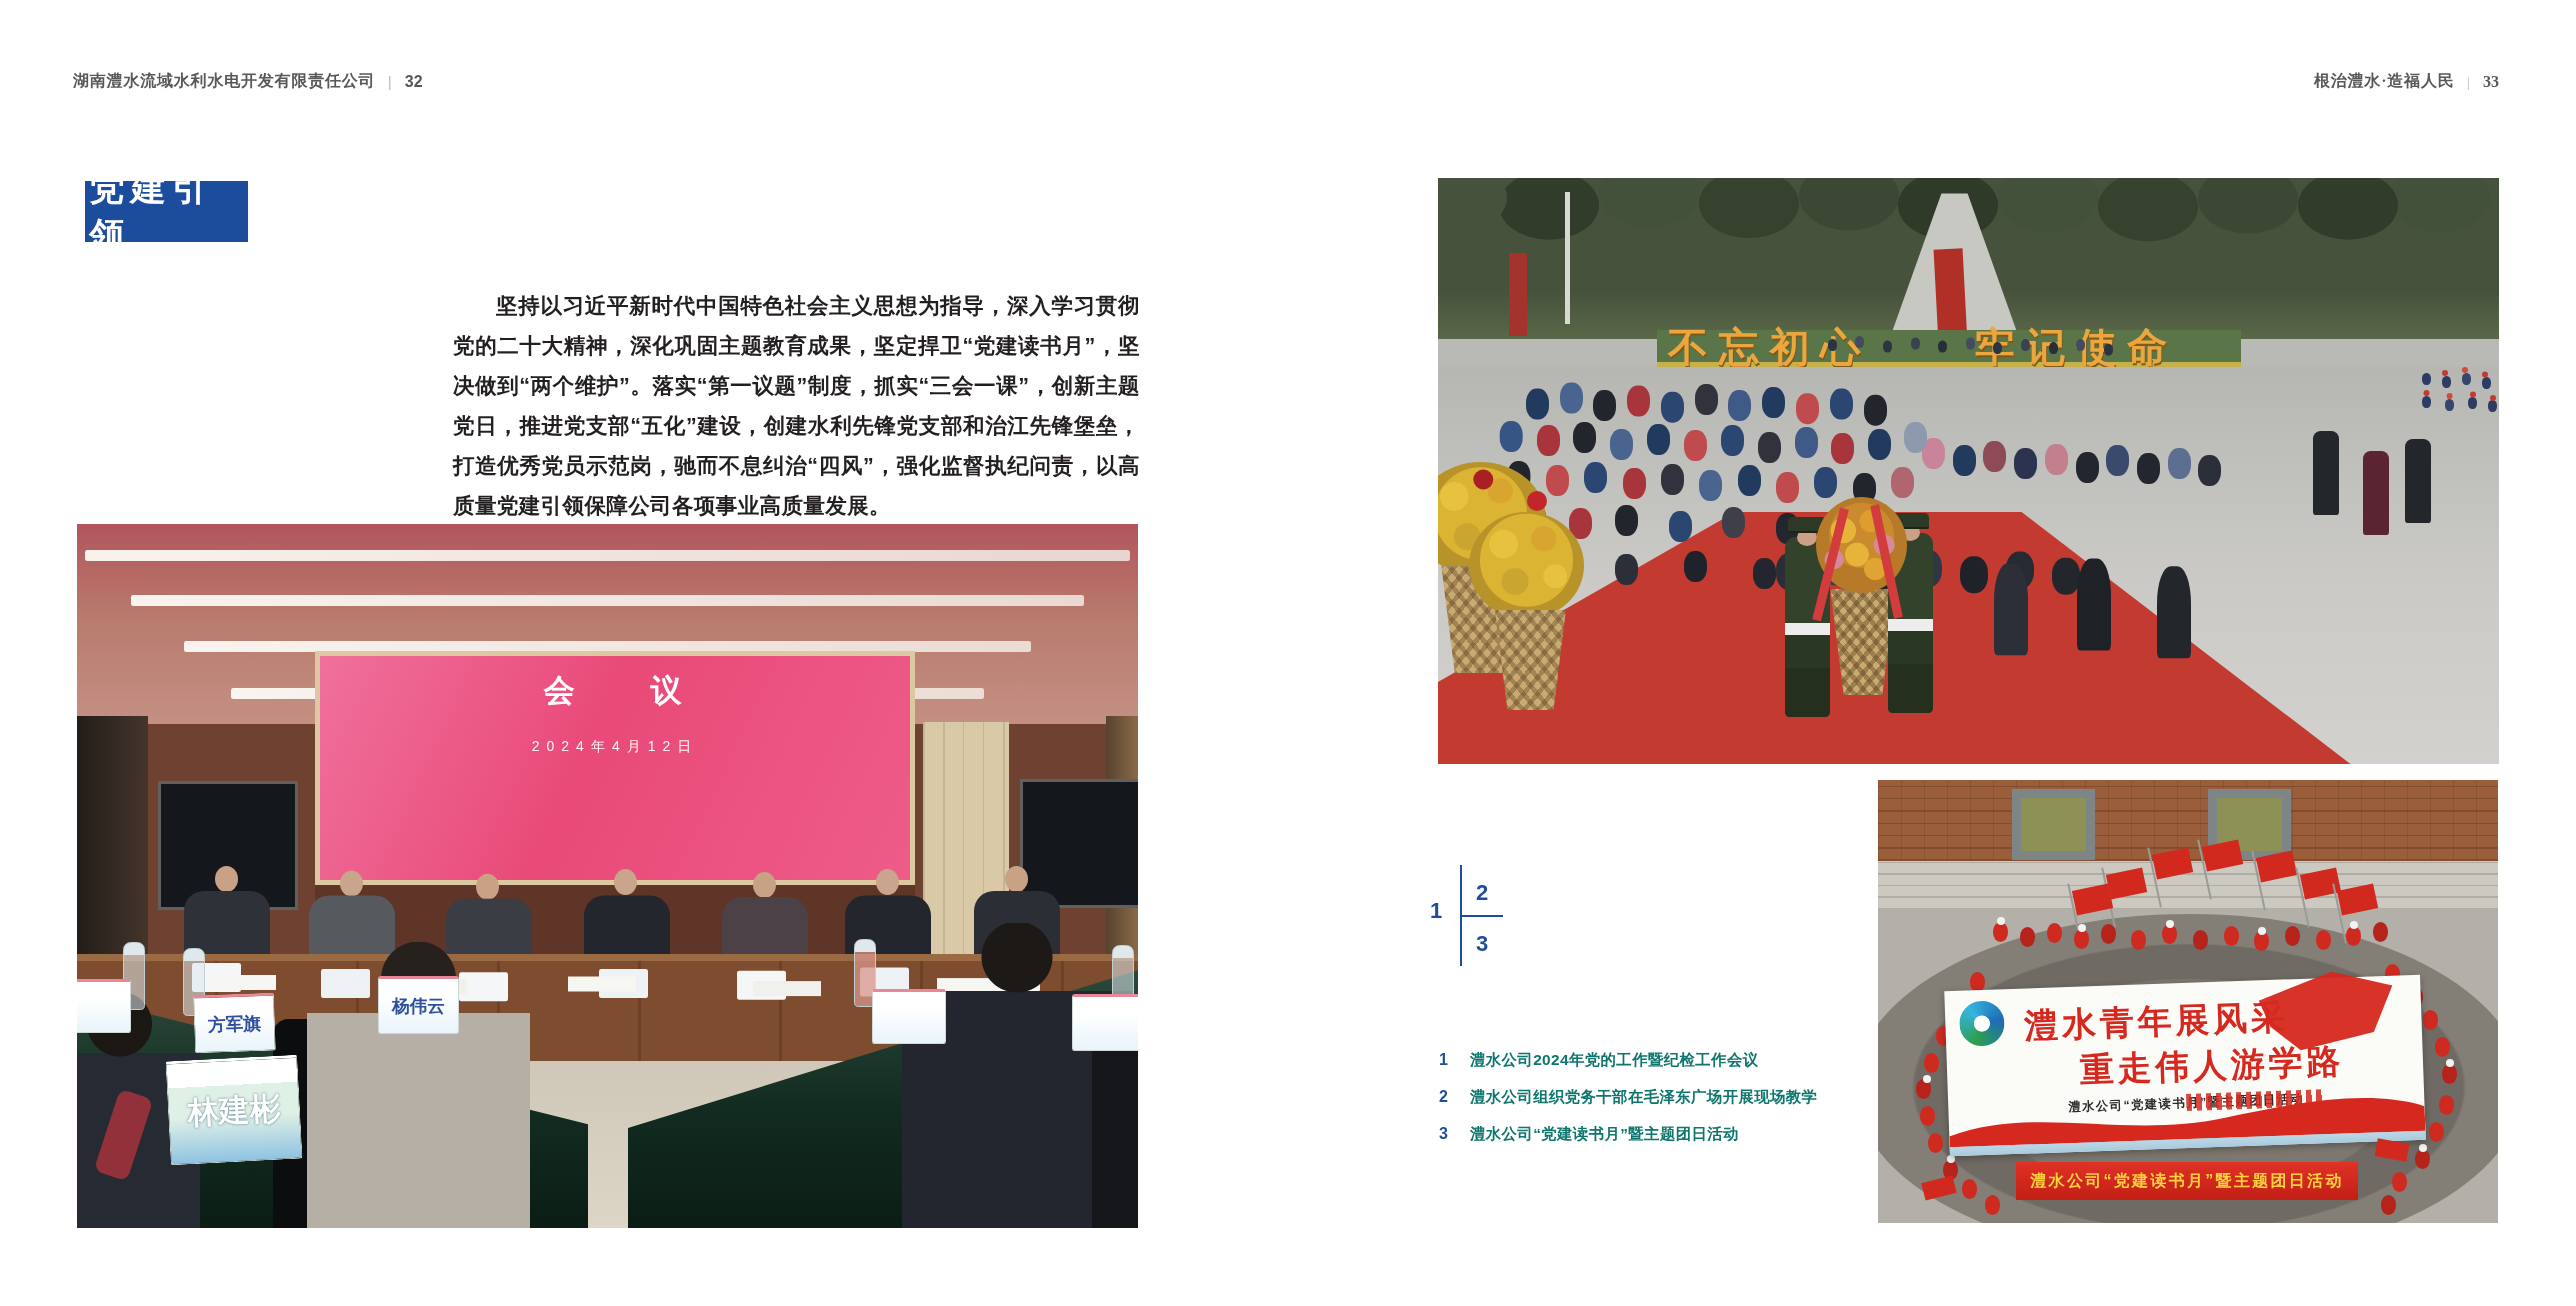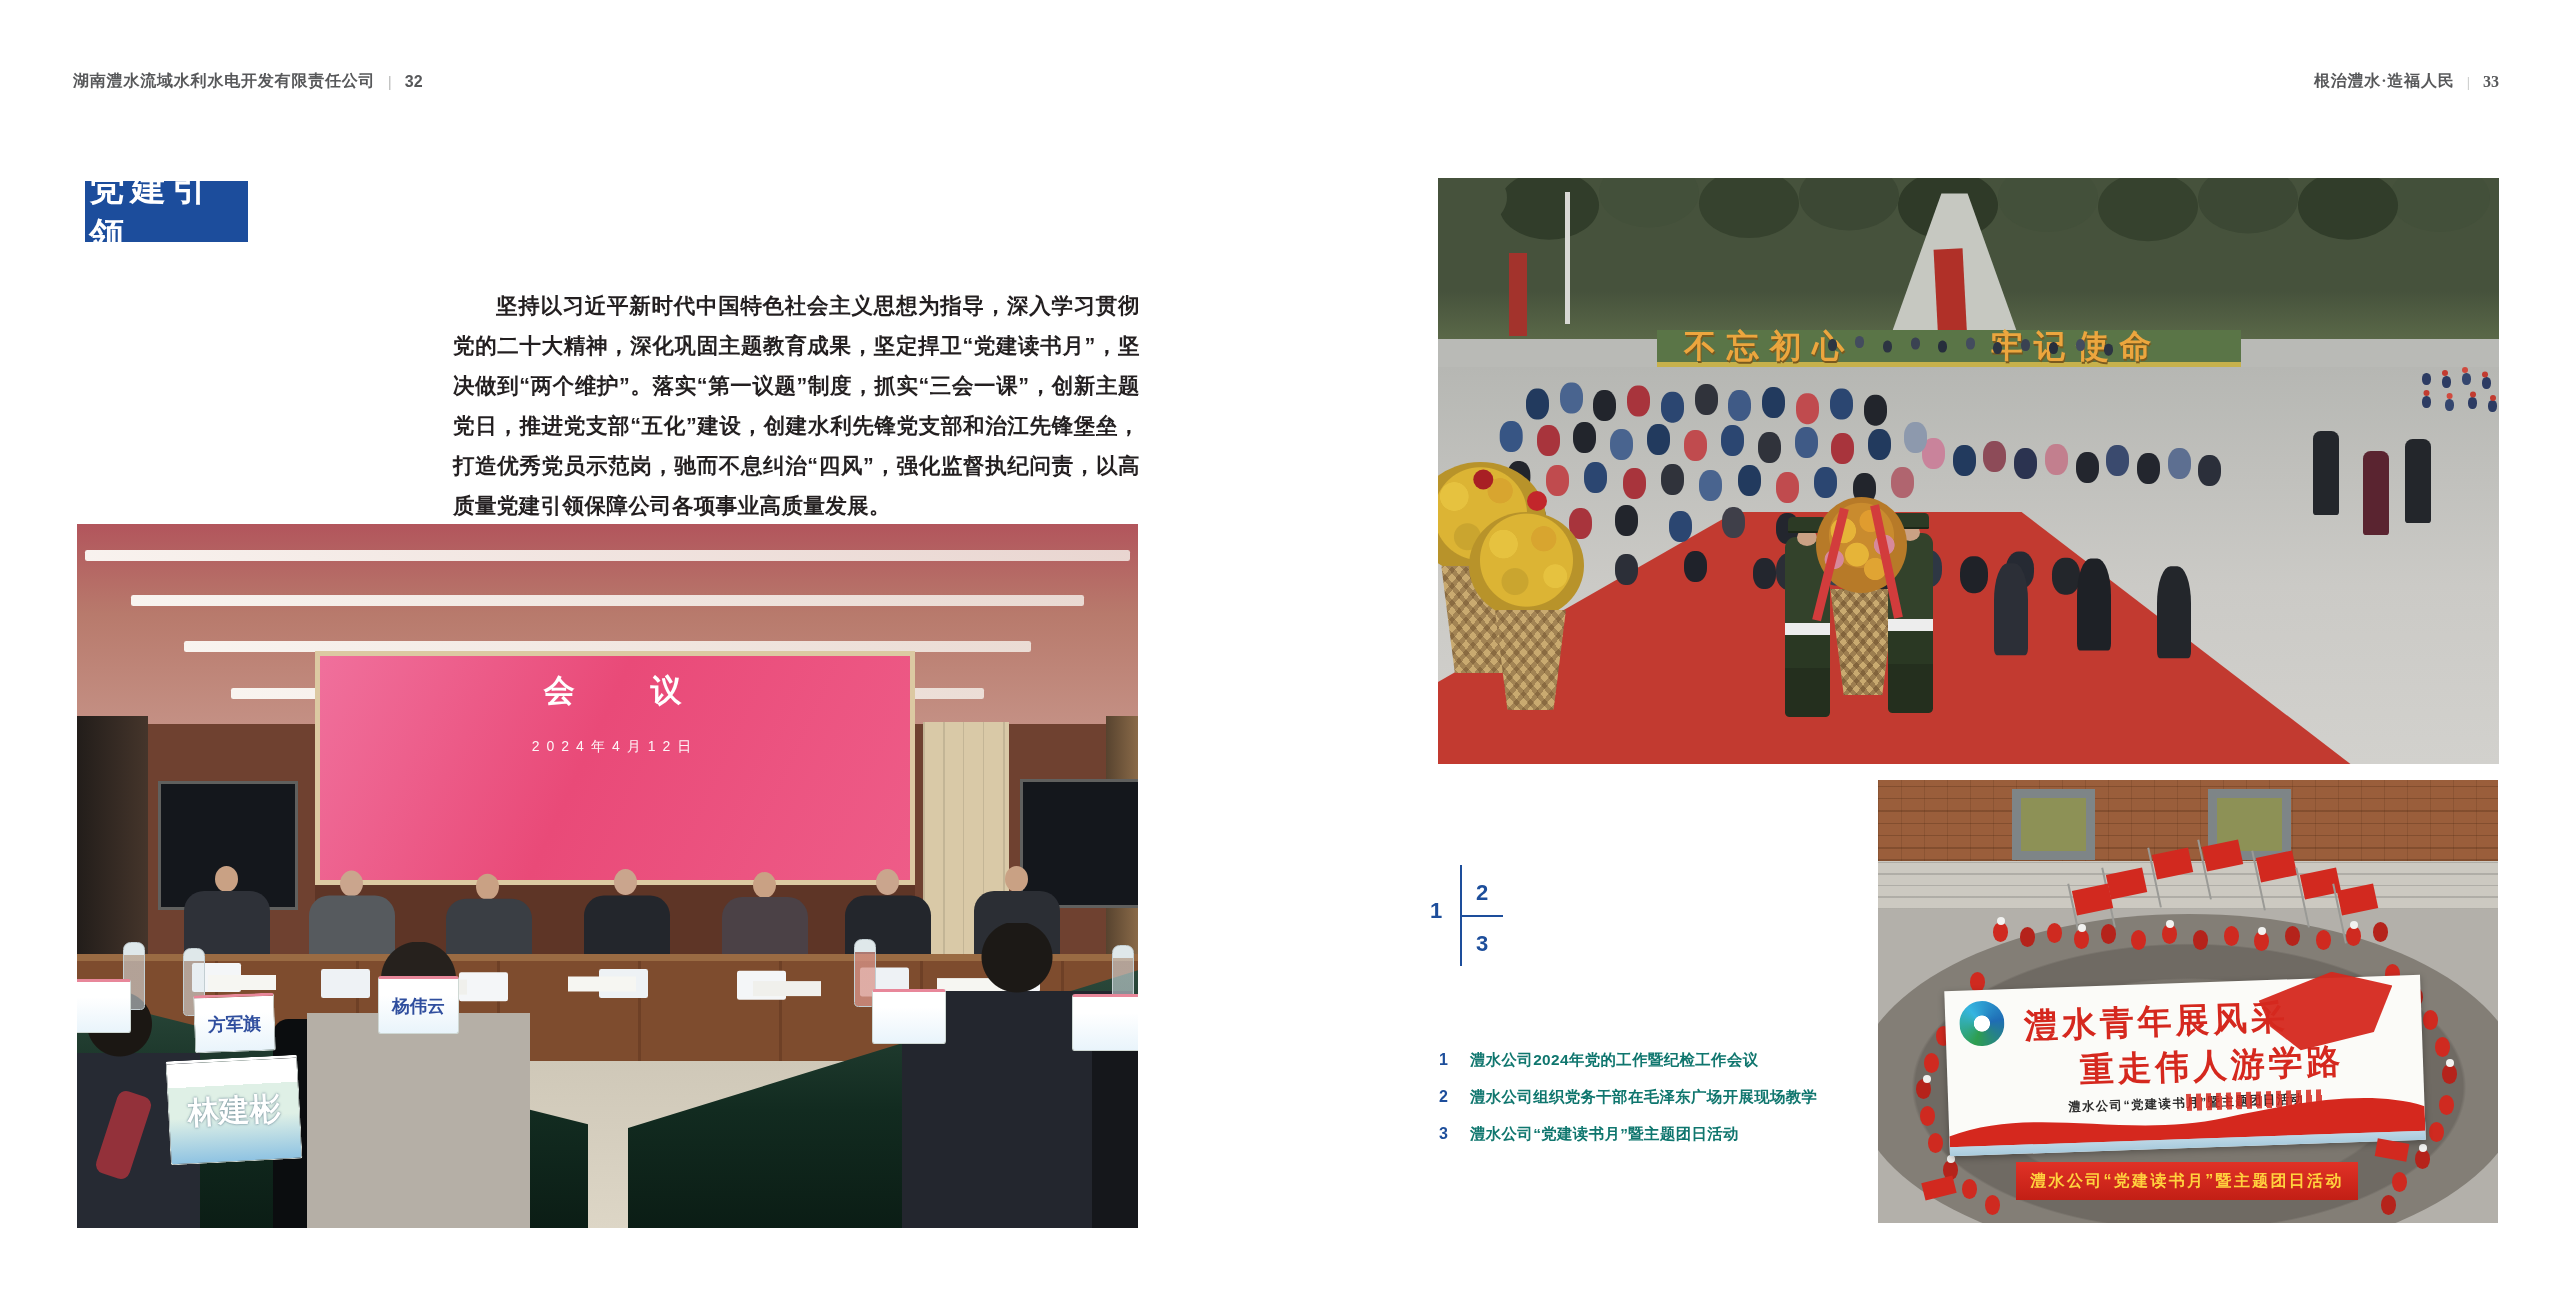--- a/index.html
+++ b/index.html
@@ -113,21 +113,21 @@
              392px -1.5px 0 0 #3c4834,491px 7.7px 0 0 #2f3a28,591px 0 0 0 #43503a,691px 9.2px 0 0 #36422e,
              791px 1.5px 0 0 #3c4834,891px 7.7px 0 0 #313d2a,983px 0 0 0 #43503a;}
   .f2-path{position:absolute;left:451px;top:15.4px;width:131px;height:147px;background:#c6c8c1;
            clip-path:polygon(40% 0,60% 0,100% 100%,0 100%);}
   .f2-pole{position:absolute;left:127px;top:14px;width:5.4px;height:132px;background:#d8d8d4;}
   .f2-redsign{position:absolute;left:71px;top:75px;width:18.4px;height:83px;background:#a3332c;}
   .f2-monument{position:absolute;left:498px;top:71px;width:29px;height:94px;background:#b03028;transform:rotate(-3deg);}
   .f2-hedgeband{position:absolute;left:219px;top:152px;width:584px;height:38px;background:#5a7547;
                 border-bottom:6.1px solid #c7b14b;box-sizing:border-box;}
   .f2-hedge{position:absolute;top:150px;height:38px;display:flex;align-items:center;justify-content:center;
-            color:#eca63e;font-size:32px;font-weight:bold;letter-spacing:10.7px;text-shadow:0.8px 1.5px 0 #7a5a1e;}
+            color:#eca63e;font-size:40px;font-weight:bold;letter-spacing:10.7px;text-shadow:0.8px 1.5px 0 #7a5a1e;}
   .f2-hedge-l{left:230px;width:203px;}
   .f2-hedge-r{left:537px;width:203px;}
   .f2-plaza{position:absolute;left:0;right:0;top:189px;bottom:0;
             background:linear-gradient(180deg,#b6b7b3,#cbcac6 55%,#d2d1cd),
             repeating-linear-gradient(175deg,transparent 0 69px,rgba(120,120,118,.18) 69px 71px);}
   .f2-far{position:absolute;left:362px;top:158px;width:9.2px;height:12.3px;border-radius:45%;
           box-shadow:0 0 0 0 #3a4252,28px 3.1px 0 0 #2c3442,55px 0 0 0 #434c5e,83px 4.6px 0 0 #2c3442,
           111px 1.5px 0 0 #3a4252,138px 4.6px 0 0 #262e3c,166px 1.5px 0 0 #434c5e,193px 6.1px 0 0 #2c3442,
           221px 3.1px 0 0 #3a4252,249px 6.1px 0 0 #262e3c,276px 3.1px 0 0 #434c5e,304px 7.7px 0 0 #2c3442,
           622px 37px 0 0 #2d3c63,642px 40px 0 0 #2d3c63,662px 37px 0 0 #34466e,682px 41px 0 0 #2d3c63,

